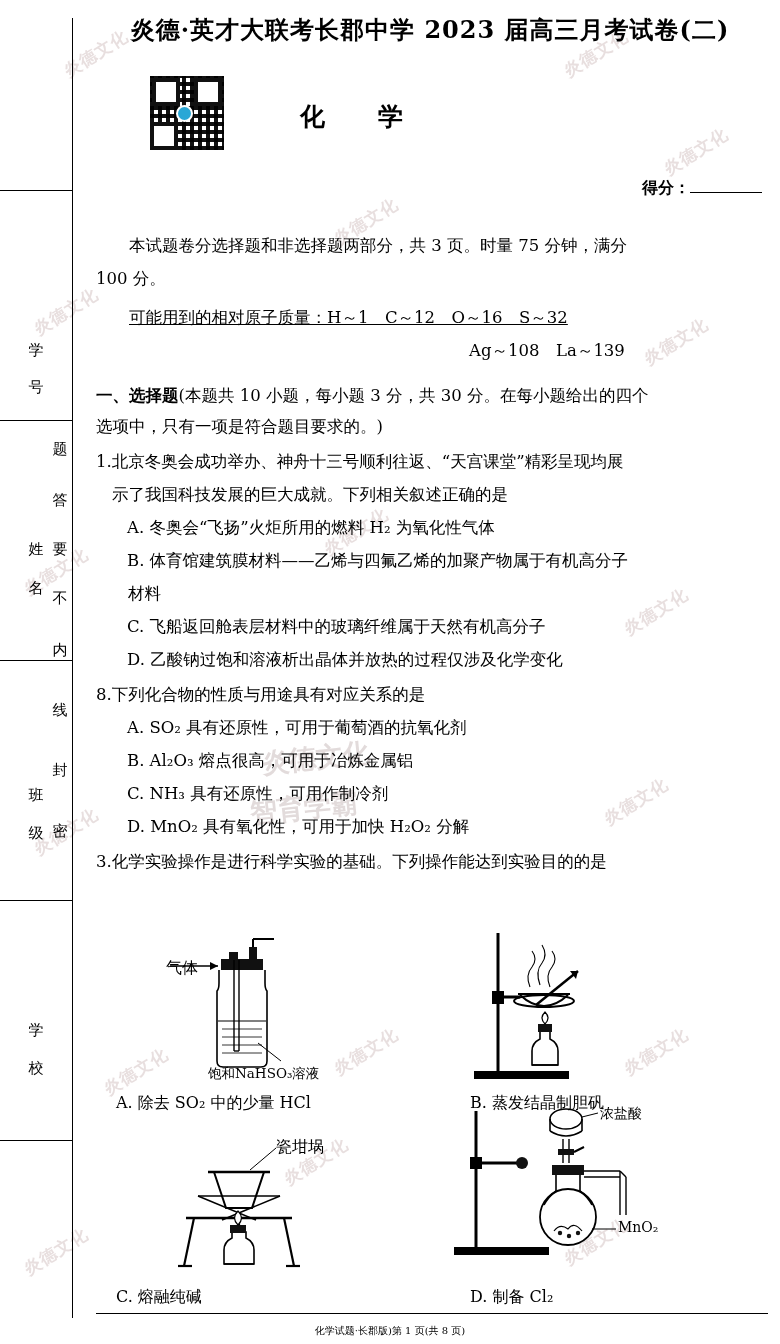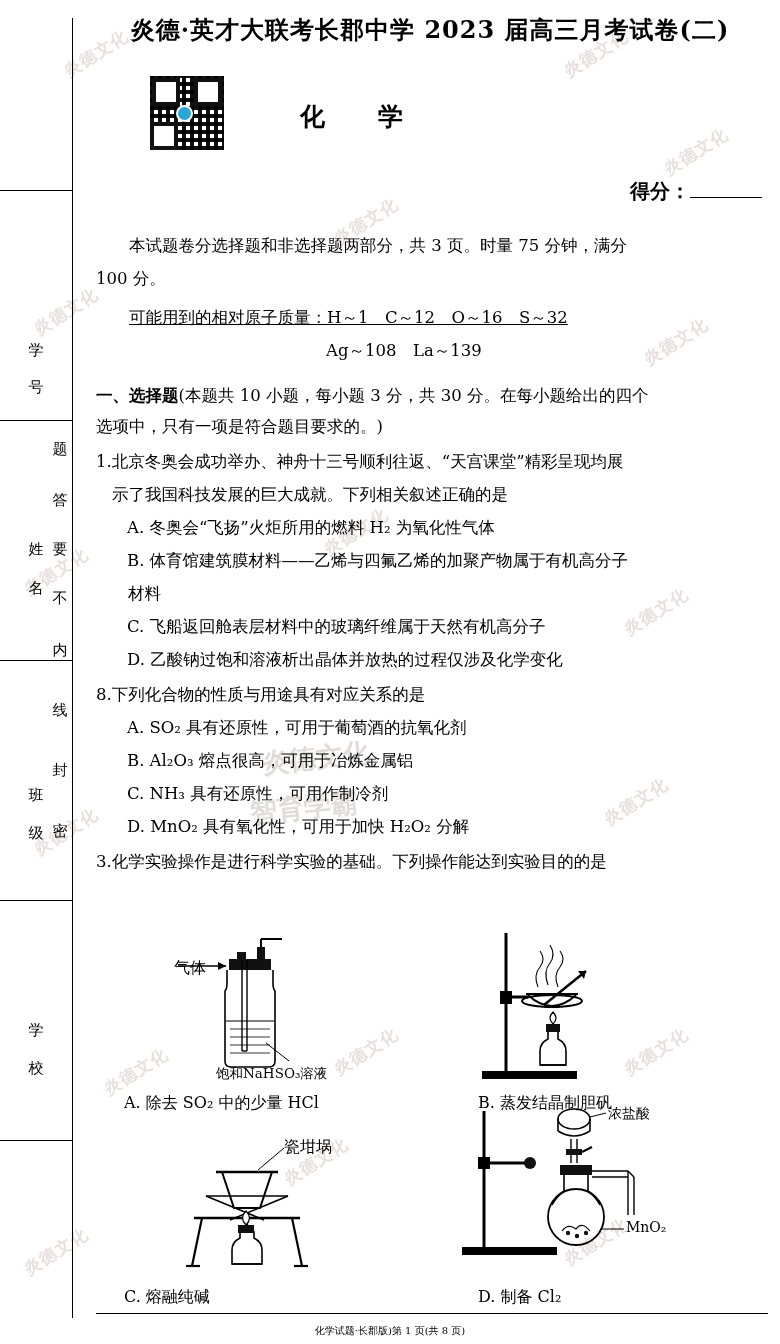--- a/index.html
+++ b/index.html
@@ -110,21 +110,21 @@
     left: 300px;
     top: 100px;
     font-size: 25px;
     font-weight: bold;
     letter-spacing: 14px;
   }
   .score {
     position: absolute;
     right: 18px;
     top: 178px;
-    font-size: 20px;
+    font-size: 16px;
     font-weight: bold;
   }
   .score .line {
     display: inline-block;
     width: 72px;
     border-bottom: 1px solid #000;
     height: 14px;
   }
 
   
@@ -145,21 +145,21 @@
     margin-bottom: 0;
     text-indent: 0;
   }
   .q { margin-top: 4px; }
   .opt { margin-left: 31px; }
   .opt2 { margin-left: 32px; }
 
   
   .figs {
     position: absolute;
-    left: 96px;
+    left: 88px;
     top: 925px;
     width: 676px;
     height: 380px;
   }
   .fig-caption {
     position: absolute;
     font-size: 16px;
   }
   svg { display: block; }
 
@@ -259,21 +259,21 @@
 
   <div class="score">
     <span>得分：</span><span class="line"></span>
   </div>
 
   <div class="body">
 
     <p class="p indent">本试题卷分选择题和非选择题两部分，共 3 页。时量 75 分钟，满分</p>
     <p class="p">100 分。</p>
     <p class="p indent" style="margin-top:8px;text-decoration:underline;">可能用到的相对原子质量：H～1　C～12　O～16　S～32</p>
-    <p class="p" style="padding-left:230px;">Ag～108　La～139</p>
+    <p class="p" style="padding-left:230px;text-align:center;">Ag～108　La～139</p>
 
     <p class="p sec-head"><span class="bold">一、选择题</span><span>(本题共 10 小题，每小题 3 分，共 30 分。在每小题给出的四个</span></p>
     <p class="p">选项中，只有一项是符合题目要求的。)</p>
 
     <p class="p q">1.北京冬奥会成功举办、神舟十三号顺利往返、“天宫课堂”精彩呈现均展</p>
     <p class="p" style="margin-left:16px;">示了我国科技发展的巨大成就。下列相关叙述正确的是</p>
     <p class="p opt">A. 冬奥会“飞扬”火炬所用的燃料 H₂ 为氧化性气体</p>
     <p class="p opt">B. 体育馆建筑膜材料——乙烯与四氟乙烯的加聚产物属于有机高分子</p>
     <p class="p opt2">材料</p>
     <p class="p opt">C. 飞船返回舱表层材料中的玻璃纤维属于天然有机高分子</p>

